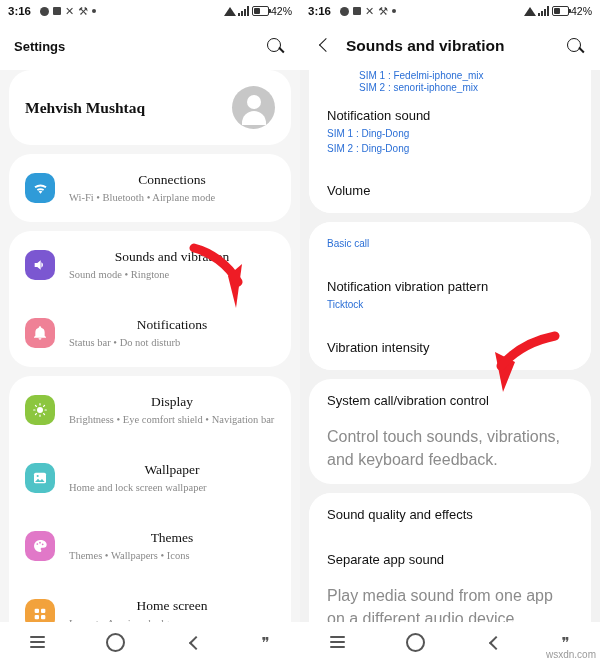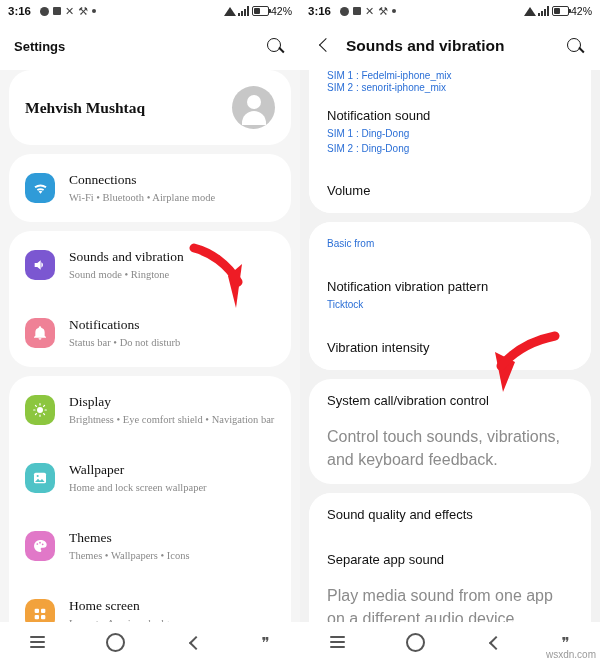--- a/index.html
+++ b/index.html
@@ -85,21 +85,21 @@
   .avatar::after{
     content:"";position:absolute;left:50%;bottom:4px;transform:translateX(-50%);
     width:24px;height:14px;border-radius:12px 12px 0 0;background:#fff;
   }
   .row{display:flex;align-items:center;padding:12px 16px;min-height:44px;}
   .row .ico{
     width:30px;height:30px;border-radius:10px;margin-right:14px;flex:0 0 auto;
     display:flex;align-items:center;justify-content:center;color:#fff;font-size:14px;
   }
   .row .txt{flex:1;min-width:0;}
-  .row .t1{font-size:13.5px;color:#101010;line-height:1.35;}
+  .row .t1{font-size:13.5px;color:#101010;line-height:1.35;text-align:center;}
   .row .t2{font-size:10.5px;color:#8a8a8a;margin-top:2px;line-height:1.3;}
 
   
   .r-item{background:#fff;padding:13px 18px;}
   .r-item .rt{font-size:13px;color:#111;line-height:1.4;}
   .r-item .rs{font-size:16px;color:#8b8b8b;margin-top:15px;line-height:1.45;}
   .r-item .rb{font-size:10px;color:#2b6fd6;margin-top:2px;line-height:1.45;}
   .r-card{background:#fff;border-radius:22px;margin:0 9px 9px 9px;overflow:hidden;}
   .r-top-card{background:#fff;border-radius:0 0 22px 22px;margin:0 9px 9px 9px;overflow:hidden;}
   .r-hint{
@@ -126,21 +126,21 @@
 
   
   .wm{
     position:absolute;right:4px;bottom:2px;font-size:10px;color:#9a9a9a;
     font-family:"Liberation Sans", sans-serif;
   }
   .clip-top{
     height:24px;background:#fff;border-radius:0;margin:0 9px;overflow:hidden;
     padding:0 18px;box-sizing:border-box;
   }
-  .clip-top .c1{font-size:10px;color:#2b6fd6;line-height:1.2;}
+  .clip-top .c1{font-size:10px;color:#2b6fd6;line-height:1.2;margin-left:32px;}
 </style>
 </head>
 <body>
 
 <div class="screens">
 
   <div class="phone left">
 
     <div class="statusbar">
       <div class="sb-icons-left">
@@ -344,21 +344,21 @@
           <div class="rb">SIM 1 : Ding-Dong</div>
           <div class="rb" style="margin-top:0;">SIM 2 : Ding-Dong</div>
         </div>
         <div class="r-item">
           <div class="rt">Volume</div>
         </div>
       </div>
 
       <div class="r-card">
         <div class="r-item">
-          <div class="rb">Basic from</div>
+          <div class="rb">Basic call</div>
         </div>
         <div class="r-item">
           <div class="rt">Notification vibration pattern</div>
           <div class="rb">Ticktock</div>
         </div>
         <div class="r-item">
           <div class="rt">Vibration intensity</div>
         </div>
       </div>
 

